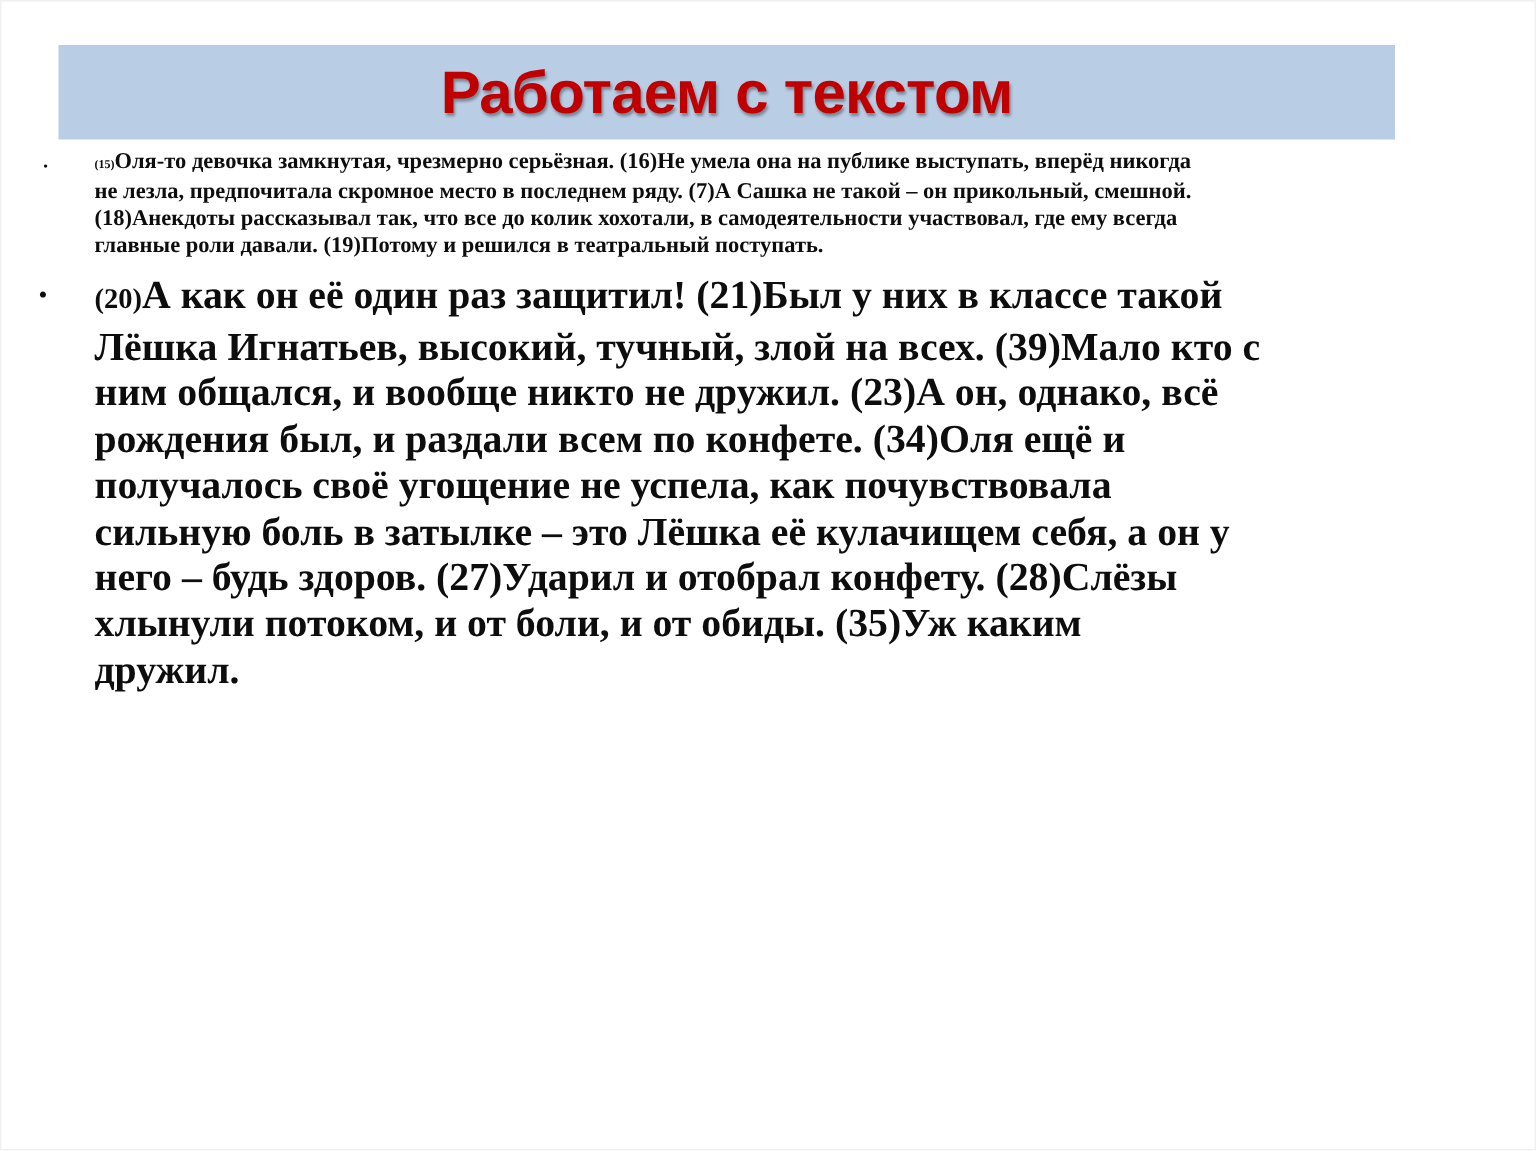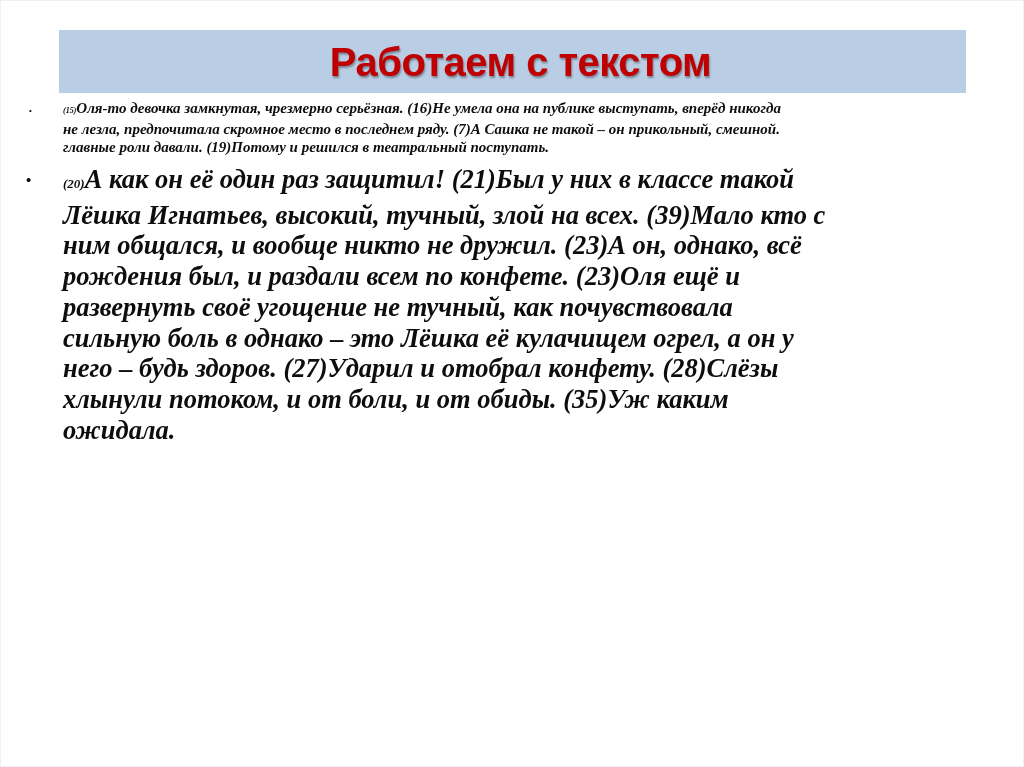--- a/index.html
+++ b/index.html
@@ -16,29 +16,28 @@
     .slide {
       position: absolute;
       left: 0; top: 0;
       width: 1022px;
       height: 765px;
       border: 1px solid #f0f0f0;
       background: #ffffff;
     }
     .title-banner {
       position: absolute;
-      left: 58px;
+      left: 38px;
       top: 29px;
       width: 891px;
       height: 63px;
       background: #b9cde4;
       display: flex;
       align-items: center;
       justify-content: center;
-      padding-left: 16px;
     }
     .title-text {
       font-family: "Liberation Sans", sans-serif;
       font-weight: bold;
       font-size: 40px;
       color: #c00000;
       letter-spacing: -0.5px;
       text-shadow: 1px 2px 2px rgba(0,0,0,0.35);
       line-height: 1;
     }
@@ -79,46 +78,47 @@
     }
     .item-large .bullet {
       font-size: 15px;
       top: 1px;
       left: 5px;
     }
     .num-small {
       font-size: 8px;
     }
     .num-medium {
-      font-size: 13px;
+      font-size: 19px;
     }
-    .line { display: block; white-space: nowrap; font-style: italic; }
+    .line { display: block; white-space: nowrap; }
   </style>
 </head>
 <body>
 
 <div class="slide">
   <div class="title-banner">
     <span class="title-text">Работаем с текстом</span>
   </div>
 
   <div class="content">
     <div class="bullet-item item-small">
       <span class="bullet">•</span>
       <span class="line"><span class="num-small">(15)</span><span>Оля-то девочка замкнутая, чрезмерно серьёзная. (16)Не умела она на публике выступать, вперёд никогда</span></span>
       <span class="line">не лезла, предпочитала скромное место в последнем ряду. (7)А Сашка не такой – он прикольный, смешной.</span>
+      <span class="line">(18)Анекдоты рассказывал так, что все до колик хохотали, в самодеятельности участвовал, где ему всегда</span>
       <span class="line">главные роли давали. (19)Потому и решился в театральный поступать.</span>
     </div>
 
     <div class="bullet-item item-large">
       <span class="bullet">•</span>
       <span class="line"><span class="num-medium">(20)</span><span>А как он её один раз защитил! (21)Был у них в классе такой</span></span>
       <span class="line">Лёшка Игнатьев, высокий, тучный, злой на всех. (39)Мало кто с</span>
       <span class="line">ним общался, и вообще никто не дружил. (23)А он, однако, всё</span>
-      <span class="line">рождения был, и раздали всем по конфете. (23)Оля ещё и</span>
-      <span class="line">развернуть своё угощение не тучный, как почувствовала</span>
-      <span class="line">сильную боль в однако – это Лёшка её кулачищем огрел, а он у</span>
+      <span class="line">рождения был, и раздали всем по конфете. (34)Оля ещё и</span>
+      <span class="line">получалось своё угощение не успела, как почувствовала</span>
+      <span class="line">сильную боль в затылке – это Лёшка её кулачищем себя, а он у</span>
       <span class="line">него – будь здоров. (27)Ударил и отобрал конфету. (28)Слёзы</span>
       <span class="line">хлынули потоком, и от боли, и от обиды. (35)Уж каким</span>
-      <span class="line">ожидала.</span>
+      <span class="line">дружил.</span>
     </div>
   </div>
 </div>
 
 </body></html>

